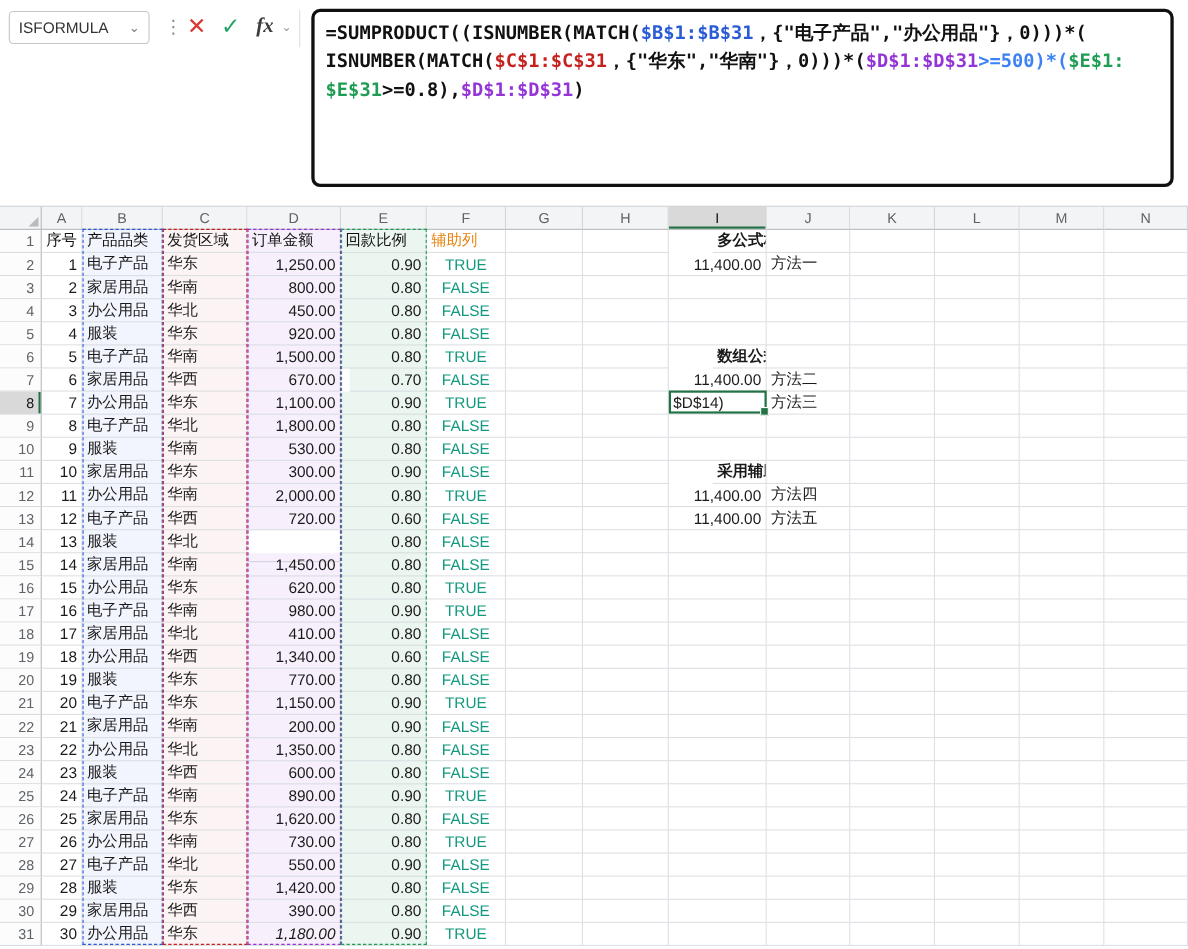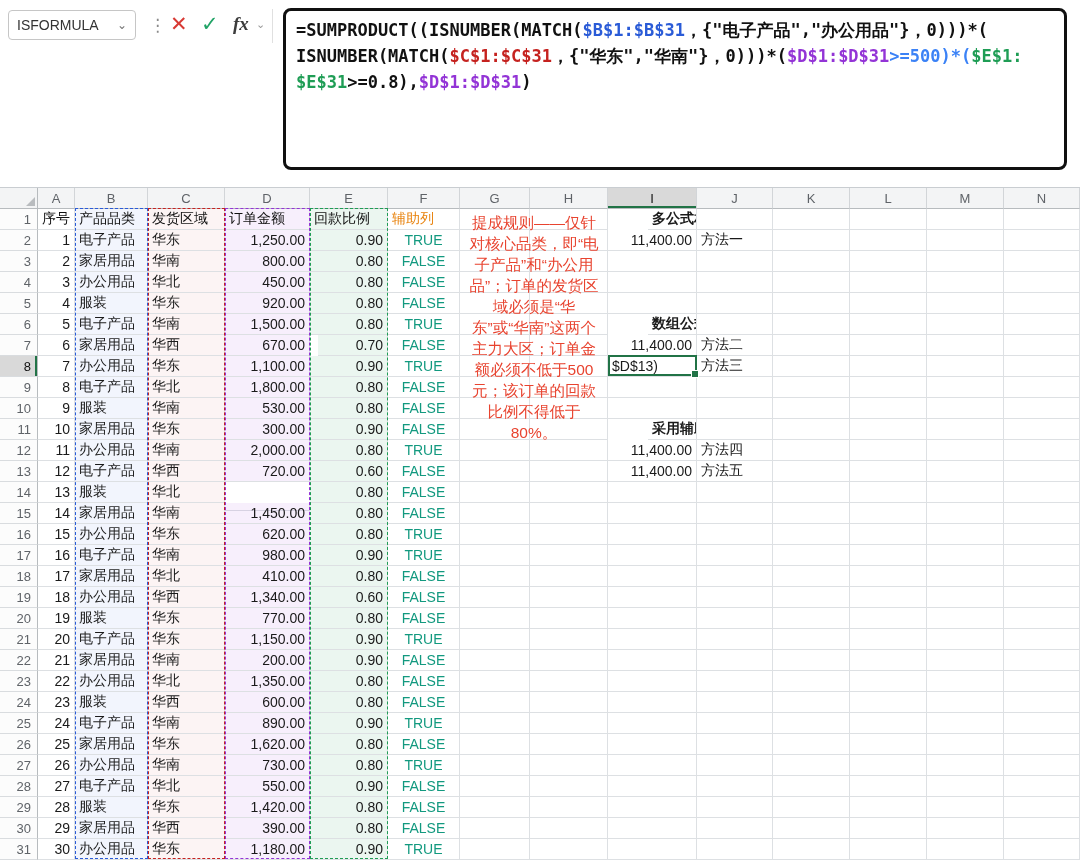--- a/index.html
+++ b/index.html
@@ -197,21 +197,21 @@
         <div class="c "></div>
         <div class="c rh sel-rh">8</div>
         <div class="c num">7</div>
         <div class="c txt" style="background: rgba(42, 91, 215, 0.06);">办公用品</div>
         <div class="c txt" style="background: rgba(197, 34, 31, 0.05);">华东</div>
         <div class="c num" style="background: rgba(147, 52, 214, 0.08);">1,100.00</div>
         <div class="c num" style="background: rgba(31, 157, 85, 0.09);">0.90</div>
         <div class="c bool" style="color: rgb(18, 153, 127);">TRUE</div>
         <div class="c "></div>
         <div class="c "></div>
-        <div class="c txt">$D$13)</div>
+        <div class="c txt">$D$14)</div>
         <div class="c txt">方法三</div>
         <div class="c "></div>
         <div class="c "></div>
         <div class="c "></div>
         <div class="c "></div>
         <div class="c rh">9</div>
         <div class="c num">8</div>
         <div class="c txt" style="background: rgba(42, 91, 215, 0.06);">电子产品</div>
         <div class="c txt" style="background: rgba(197, 34, 31, 0.05);">华北</div>
         <div class="c num" style="background: rgba(147, 52, 214, 0.08);">1,800.00</div>
@@ -537,37 +537,36 @@
         <div class="c "></div>
         <div class="c "></div>
         <div class="c "></div>
         <div class="c "></div>
         <div class="c "></div>
         <div class="c "></div>
         <div class="c rh">31</div>
         <div class="c num">30</div>
         <div class="c txt" style="background: rgba(42, 91, 215, 0.06);">办公用品</div>
         <div class="c txt" style="background: rgba(197, 34, 31, 0.05);">华东</div>
-        <div class="c num" style="background: rgba(147, 52, 214, 0.08);">1,180.00</div>
+        <div class="c num" style="background: rgba(147, 52, 214, 0.08); font-style: italic;">1,180.00</div>
         <div class="c num" style="background: rgba(31, 157, 85, 0.09);">0.90</div>
         <div class="c bool" style="color: rgb(18, 153, 127);">TRUE</div>
         <div class="c "></div>
         <div class="c "></div>
         <div class="c "></div>
         <div class="c "></div>
         <div class="c "></div>
         <div class="c "></div>
         <div class="c "></div>
         <div class="c "></div>
       </div>
     <div id="overlays">
         <div class="range" style="left: 75px; top: 21px; width: 73px; height: 651px; border-color: rgb(42, 91, 215);"></div>
         <div class="range" style="left: 148px; top: 21px; width: 77px; height: 651px; border-color: rgb(197, 34, 31);"></div>
         <div class="range" style="left: 225px; top: 21px; width: 85px; height: 651px; border-color: rgb(147, 52, 214);"></div>
         <div class="range" style="left: 310px; top: 21px; width: 78px; height: 651px; border-color: rgb(31, 157, 85);"></div>
       </div>
-    <div class="annotation" id="annotation" style="color: rgb(232, 67, 47);">提成规则——仅针对核心品类，即“电子产品”和“办公用品”；订单的发货区域必须是“华东”或“华南”这两个主力大区；订单金额必须不低于500元；该订单的回款比例不得低于80%。</div>
     <div class="sel-cell" id="selCell" style="left: 608px; top: 168px; width: 89px; height: 21px; border-color: rgb(33, 115, 70);">
       <div class="handle"></div>
     </div>
   </div>
 
 </div>
 
 </body></html>

